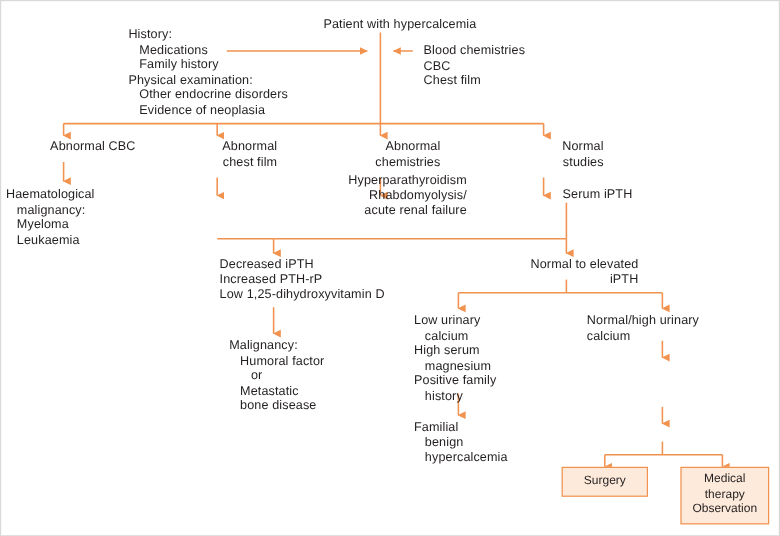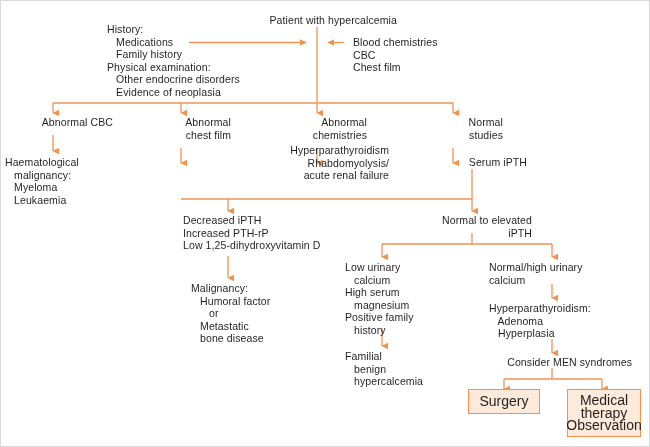--- a/index.html
+++ b/index.html
@@ -26,21 +26,21 @@
     white-space: pre;
     letter-spacing: .1px;
   }
   .node.c  { text-align: right; }
   .node.l  { text-align: left; }
   .box {
     position: absolute;
     background: #fdeadb;
     border: 1.4px solid #f2924f;
     box-sizing: border-box;
-    font-size: 14px;
+    font-size: 10px;
     line-height: 12.6px;
     color: #231f20;
     display: flex;
     align-items: center;
     justify-content: center;
     white-space: pre;
     text-align: center;
   }
   svg.wires {
     position: absolute;
@@ -169,25 +169,21 @@
 Positive family
    history</div>
 
   <div class="node l" style="left:344px; top:349px; width:130px;">Familial
    benign
    hypercalcemia</div>
 
   <div class="node l" style="left:488px; top:260px; width:150px;">Normal/high urinary
 calcium</div>
 
-  <div class="node l" style="left:488px; top:301px; width:150px;">Hyperparathyroidism:
-   Adenoma
-   Hyperplasia</div>
 
-  <div class="node c" style="left:471px; top:355px; width:160px;">Consider MEN syndromes</div>
 
   <div class="box" style="left:467px; top:388px; width:72px; height:25px;">Surgery</div>
 
   <div class="box" style="left:566px; top:388px; width:74px; height:48px;">Medical
 therapy
 Observation</div>
 
 </div>
 
 </body></html>

